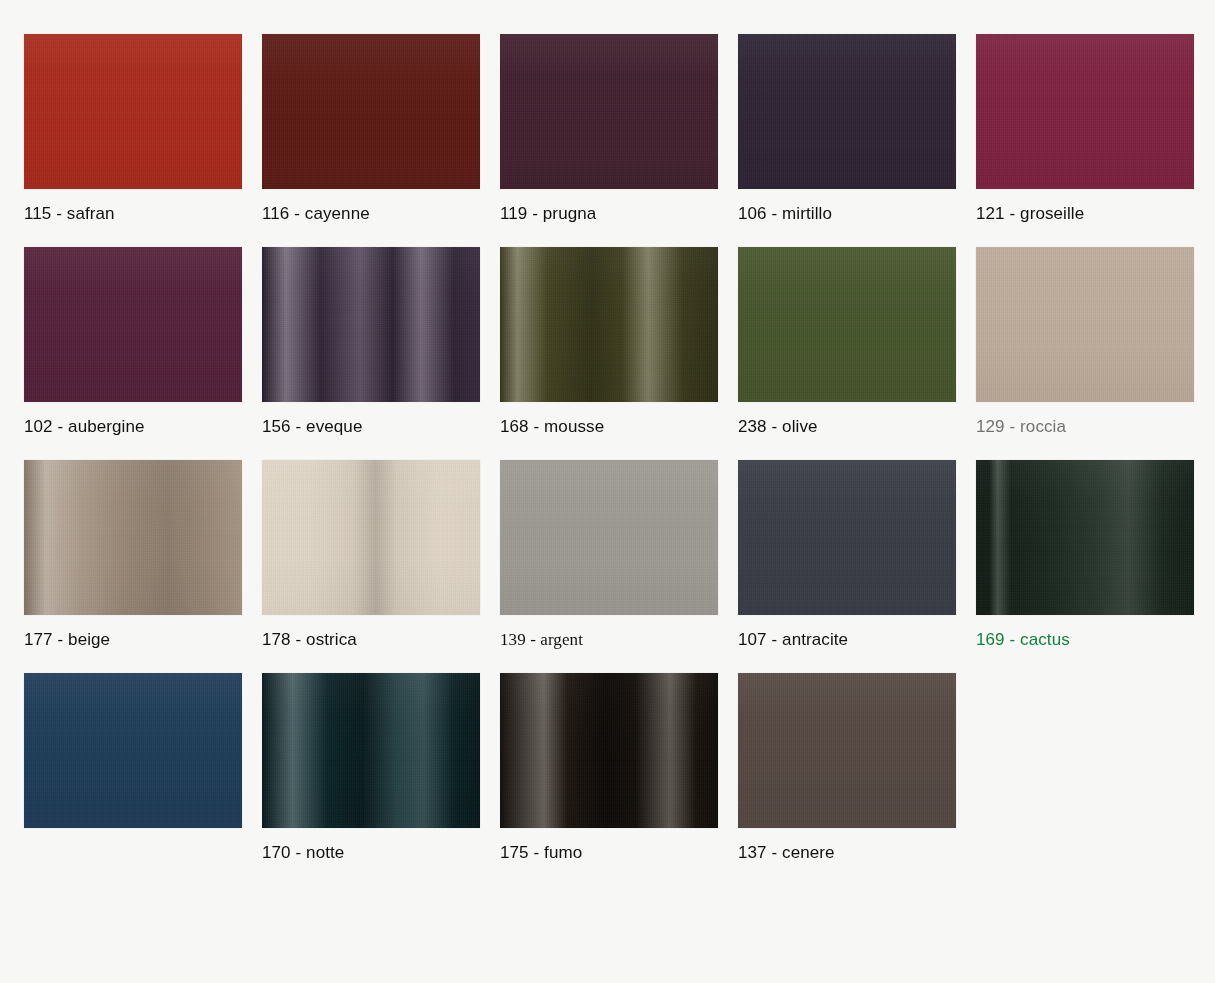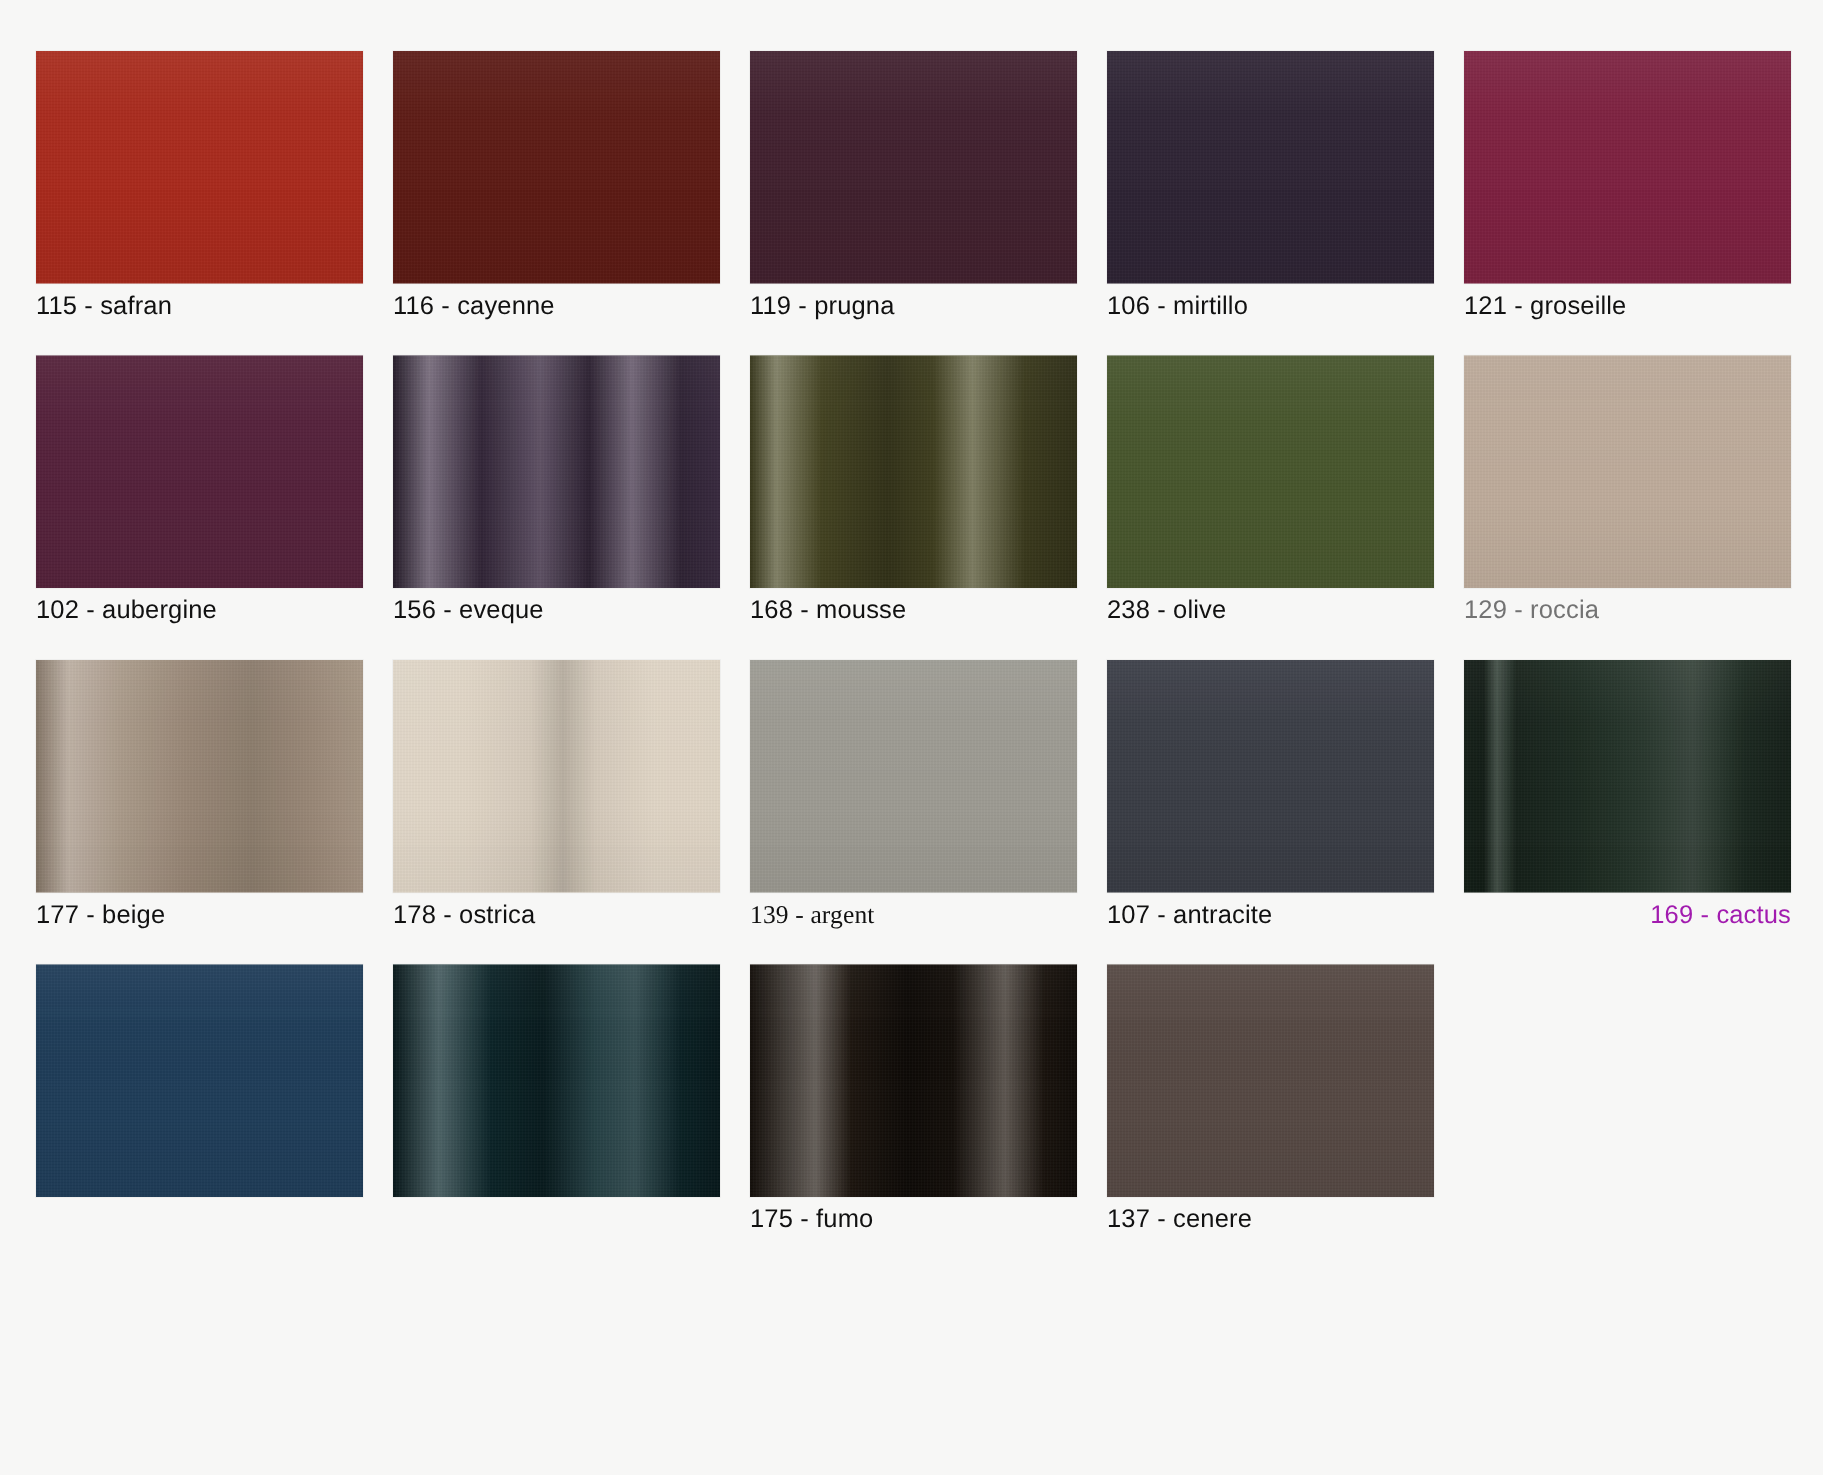--- a/index.html
+++ b/index.html
@@ -72,21 +72,21 @@
     inset: 0;
     pointer-events: none;
     background: linear-gradient(180deg,
       rgba(255,255,255,0.055) 0%,
       rgba(255,255,255,0.012) 26%,
       rgba(0,0,0,0.0) 62%,
       rgba(0,0,0,0.035) 100%);
   }
 
   .swatch-label {
-    margin-top: 4px;
+    margin-top: 14px;
     font-size: 17px;
     line-height: 22px;
     letter-spacing: 0.1px;
     color: #111111;
     white-space: nowrap;
   }
 </style>
 </head>
 <body style="background: rgb(247, 247, 246);">
 
@@ -192,34 +192,35 @@
         <div class="weave"></div>
       </div>
       <div class="swatch-label" style="color: rgb(17, 17, 17);">107 - antracite</div>
     </div>
     <div class="swatch-card">
       <div class="swatch-chip" style="background-color: rgb(28, 43, 33);">
         <div class="shade"></div>
         <div class="sheen" style="background: linear-gradient(90deg, rgba(0, 0, 0, 0.3) 0%, rgba(0, 0, 0, 0.34) 6%, rgba(255, 255, 255, 0.17) 10%, rgba(0, 0, 0, 0.22) 16%, rgba(0, 0, 0, 0.05) 34%, rgba(255, 255, 255, 0.05) 55%, rgba(255, 255, 255, 0.12) 70%, rgba(0, 0, 0, 0.1) 86%, rgba(0, 0, 0, 0.28) 100%);"></div>
         <div class="weave"></div>
       </div>
-      <div class="swatch-label" style="color: #a21caf; text-align: right;">169 - cactus</div>
+      <div class="swatch-label" style="color: #15803d;">169 - cactus</div>
     </div>
     <div class="swatch-card">
       <div class="swatch-chip" style="background-color: rgb(30, 60, 88);">
         <div class="shade"></div>
         <div class="weave"></div>
       </div>
     </div>
     <div class="swatch-card">
       <div class="swatch-chip" style="background-color: rgb(13, 43, 48);">
         <div class="shade"></div>
         <div class="sheen" style="background: linear-gradient(90deg, rgba(0, 0, 0, 0.45) 0%, rgba(255, 255, 255, 0.26) 14%, rgba(0, 0, 0, 0.18) 30%, rgba(0, 0, 0, 0.4) 46%, rgba(255, 255, 255, 0.1) 62%, rgba(255, 255, 255, 0.16) 74%, rgba(0, 0, 0, 0.26) 88%, rgba(0, 0, 0, 0.45) 100%);"></div>
         <div class="weave"></div>
       </div>
+      <div class="swatch-label" style="color: rgb(17, 17, 17);">170 - notte</div>
     </div>
     <div class="swatch-card">
       <div class="swatch-chip" style="background-color: rgb(35, 26, 18);">
         <div class="shade"></div>
         <div class="sheen" style="background: linear-gradient(90deg, rgba(0, 0, 0, 0.45) 0%, rgba(255, 255, 255, 0.3) 20%, rgba(0, 0, 0, 0.2) 31%, rgba(0, 0, 0, 0.62) 48%, rgba(0, 0, 0, 0.45) 62%, rgba(255, 255, 255, 0.26) 78%, rgba(0, 0, 0, 0.3) 90%, rgba(0, 0, 0, 0.55) 100%);"></div>
         <div class="weave"></div>
       </div>
       <div class="swatch-label" style="color: rgb(17, 17, 17);">175 - fumo</div>
     </div>
     <div class="swatch-card">

